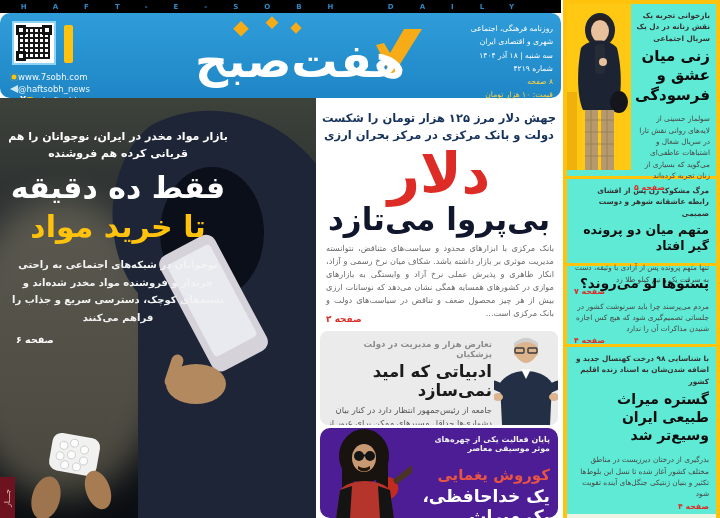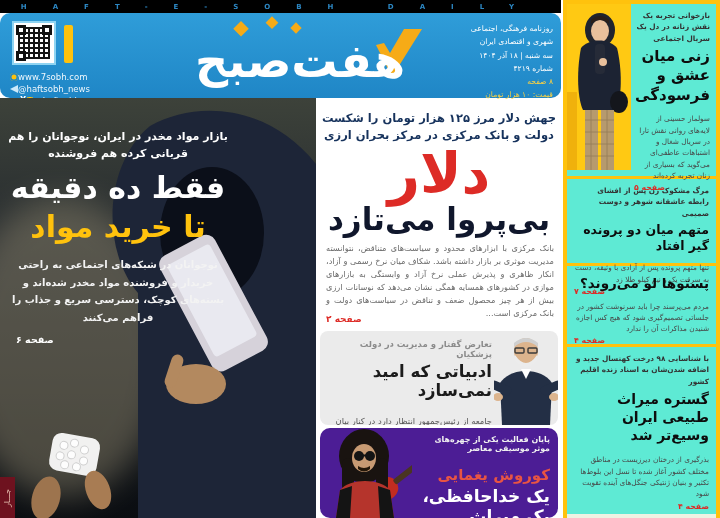--- a/index.html
+++ b/index.html
@@ -61,21 +61,21 @@
   .d-t2{font-size:31px;font-weight:bold;color:#10172c;text-align:center;line-height:1.1;}
   .d-sub{font-size:13.5px;font-weight:bold;color:#1b2133;text-align:center;margin-top:5px;}
   .d-body{font-size:8.2px;color:#6b6b6b;line-height:1.6;text-align:justify;margin:5px 4px 0 6px;}
   .d-page{position:absolute;left:6px;top:216px;font-size:9px;font-weight:bold;color:#dd2b26;}
 
   .card-pez{position:absolute;left:0;top:233px;width:238px;height:94px;background:#ebebeb;
             border-radius:8px;direction:rtl;display:flex;overflow:hidden;}
   .pez-photo{flex:0 0 64px;position:relative;}
   .pez-text{flex:1;padding:8px 2px 0 6px;text-align:right;}
   .pez-kicker{font-size:8.5px;font-weight:bold;color:#8b8b8b;}
-  .pez-title{font-size:16.5px;font-weight:bold;color:#1b1b1b;margin:3px 0 15px;}
+  .pez-title{font-size:16.5px;font-weight:bold;color:#1b1b1b;margin:3px 0 4px;}
   .pez-body{font-size:8.4px;color:#555;line-height:1.6;}
 
   .card-yag{position:absolute;left:0;top:330px;width:238px;height:90px;background:#4c1d95;
             border-radius:10px;direction:rtl;display:flex;overflow:hidden;}
   .yag-text{flex:1;padding:7px 8px 0 2px;text-align:right;}
   .yag-photo{flex:0 0 92px;position:relative;}
   .yag-kicker{font-size:7.9px;font-weight:bold;color:#f1f1f1;}
   .yag-title{font-size:15px;font-weight:bold;color:#e85443;margin-top:13px;}
   .yag-sub{font-size:17px;font-weight:bold;color:#fff;margin-top:2px;}
   .yag-body{font-size:7.6px;color:#e2e2e2;line-height:1.55;margin-top:3px;}
@@ -232,21 +232,21 @@
           <rect x="34" y="17" width="9" height="5" rx="1" fill="none" stroke="#3a3a3a" stroke-width="1.4"></rect>
           <path d="M6 52 C16 36 48 36 58 52 L56 94 L8 94 Z" fill="#232f45"></path>
           <path d="M27 38 L32 48 L37 38 Z" fill="#ffffff"></path>
           <rect x="-4" y="52" width="22" height="9" rx="4" fill="#232f45" transform="rotate(24 6 56)"></rect>
           <rect x="46" y="52" width="22" height="9" rx="4" fill="#232f45" transform="rotate(-24 58 56)"></rect>
           <ellipse cx="4" cy="66" rx="5" ry="4" fill="#dcb48d"></ellipse>
           <ellipse cx="60" cy="66" rx="5" ry="4" fill="#dcb48d"></ellipse>
         </svg>
       </div>
       <div class="pez-text">
-        <div class="pez-kicker">تعارض گفتار و مدیریت در دولت پزشکیان</div>
+        <div class="pez-kicker">تعارض هزار و مدیریت در دولت پزشکیان</div>
         <div class="pez-title">ادبیاتی که امید نمی‌سازد</div>
         <div class="pez-body">جامعه از رئیس‌جمهور انتظار دارد در کنار بیان دشواری‌ها حداقل مسیرهای ممکن برای عبور از وضعیت فعلی را مشخص کند</div>
 
       </div>
     </div>
 
     <div class="card-yag">
       <div class="yag-text">
         <div class="yag-kicker">پایان فعالیت یکی از چهره‌های موثر موسیقی معاصر</div>
         <div class="yag-title">کوروش یغمایی</div>

